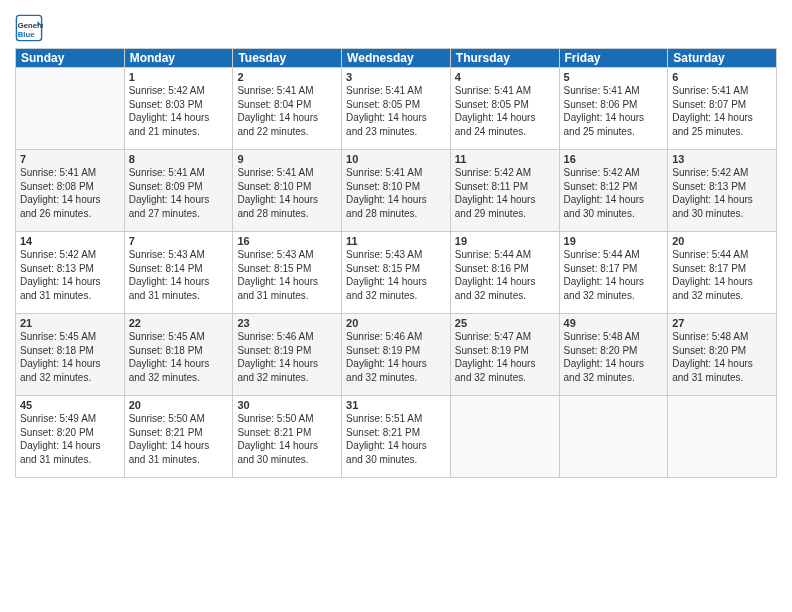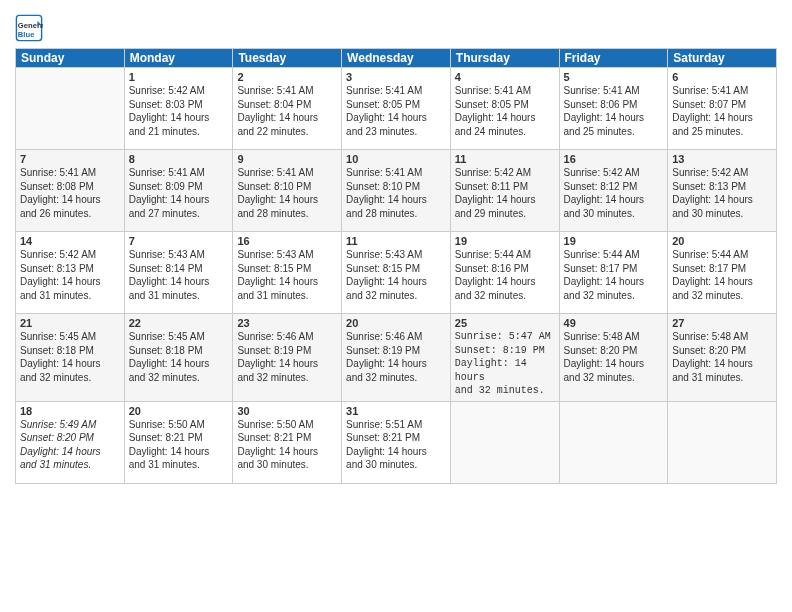--- a/index.html
+++ b/index.html
@@ -290,21 +290,21 @@
           </td>
           <td>
             <span class="day-num">20</span>
             <div class="day-detail" style="white-space: pre-line;">Sunrise: 5:46 AM
 Sunset: 8:19 PM
 Daylight: 14 hours
 and 32 minutes.</div>
           </td>
           <td>
             <span class="day-num">25</span>
-            <div class="day-detail" style="white-space: pre-line; font-family: Liberation Mono, monospace;">Sunrise: 5:47 AM
+            <div class="day-detail" style="white-space: pre-line;">Sunrise: 5:47 AM
 Sunset: 8:19 PM
 Daylight: 14 hours
 and 32 minutes.</div>
           </td>
           <td>
             <span class="day-num">49</span>
             <div class="day-detail" style="white-space: pre-line;">Sunrise: 5:48 AM
 Sunset: 8:20 PM
 Daylight: 14 hours
 and 32 minutes.</div>
@@ -312,22 +312,22 @@
           <td>
             <span class="day-num">27</span>
             <div class="day-detail" style="white-space: pre-line;">Sunrise: 5:48 AM
 Sunset: 8:20 PM
 Daylight: 14 hours
 and 31 minutes.</div>
           </td>
         </tr>
         <tr>
           <td>
-            <span class="day-num">18</span>
-            <div class="day-detail" style="white-space: pre-line; font-style: italic;">Sunrise: 5:49 AM
+            <span class="day-num">45</span>
+            <div class="day-detail" style="white-space: pre-line;">Sunrise: 5:49 AM
 Sunset: 8:20 PM
 Daylight: 14 hours
 and 31 minutes.</div>
           </td>
           <td>
             <span class="day-num">20</span>
             <div class="day-detail" style="white-space: pre-line;">Sunrise: 5:50 AM
 Sunset: 8:21 PM
 Daylight: 14 hours
 and 31 minutes.</div>

